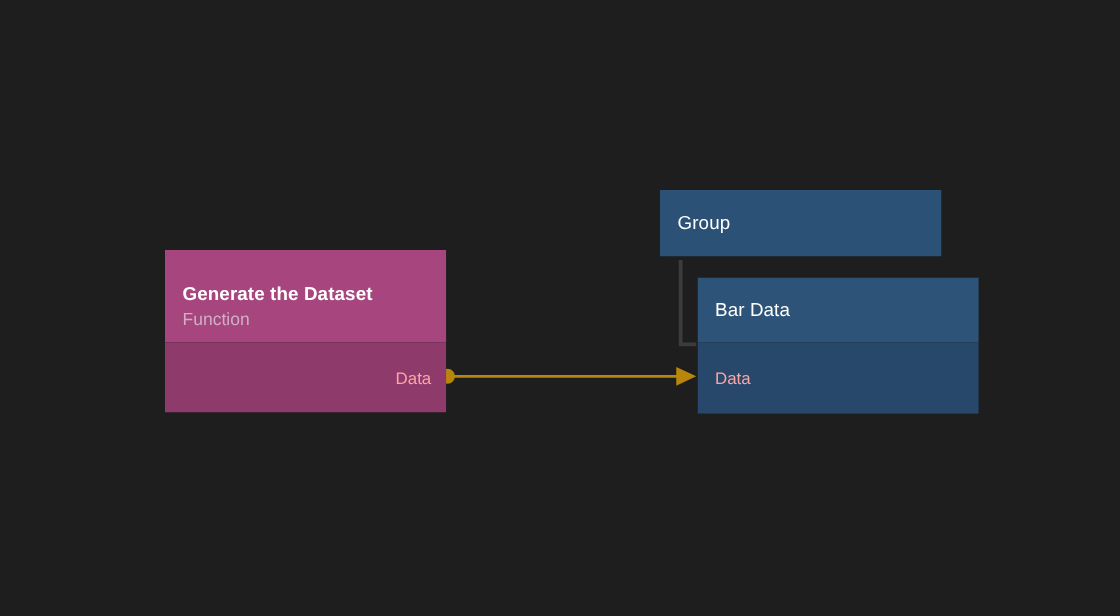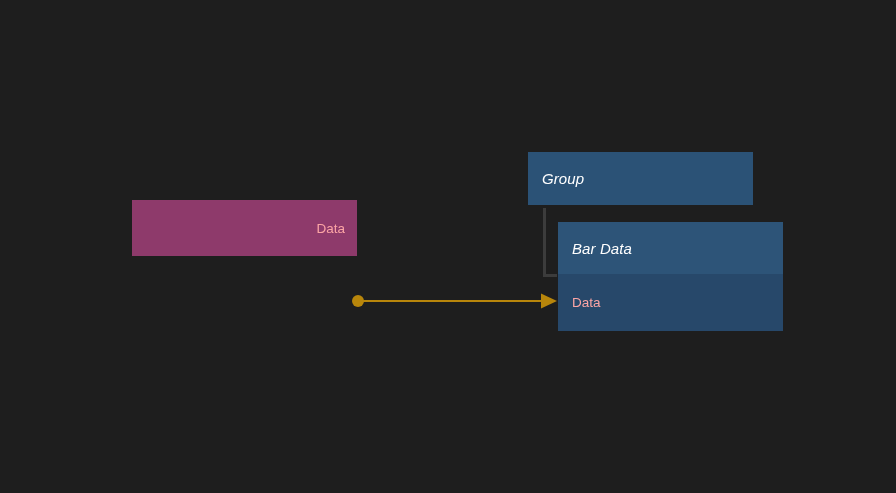--- a/index.html
+++ b/index.html
@@ -35,21 +35,20 @@
     flex-direction: column;
     justify-content: center;
   }
   .node-body {
     box-sizing: border-box;
     width: 100%;
   }
   .node-title {
     color: #ffffff;
     white-space: nowrap;
-    font-style: italic;
   }
   .node-subtitle {
     color: #c8b3c2;
     white-space: nowrap;
   }
   .port-row {
     display: flex;
     align-items: center;
     width: 100%;
     box-sizing: border-box;
@@ -163,20 +162,24 @@
     </g>
 
     <g>
       <line x1="358" y1="301" x2="552" y2="301" stroke="#b8860b" stroke-width="2.2"></line>
       <circle cx="358" cy="301" r="6" fill="#b8860b"></circle>
       <polygon points="541,293.5 557,301 541,308.5" fill="#b8860b"></polygon>
     </g>
   </svg>
 
   <div class="node" id="node-function">
+    <div class="node-header">
+      <div class="node-title">Generate the Dataset</div>
+      <div class="node-subtitle">Function</div>
+    </div>
     <div class="node-body">
       <div class="port-row">
         <span>Data</span>
       </div>
     </div>
   </div>
 
   <div class="node" id="node-group">
     <div class="node-header">
       <div class="node-title">Group</div>

